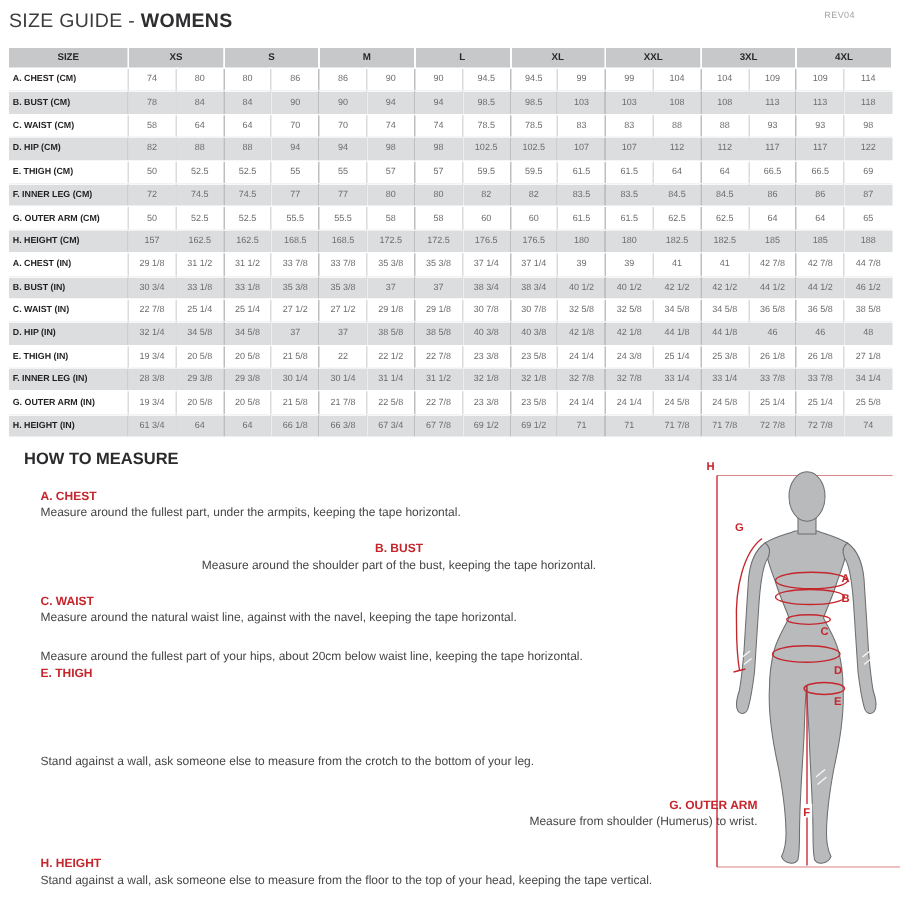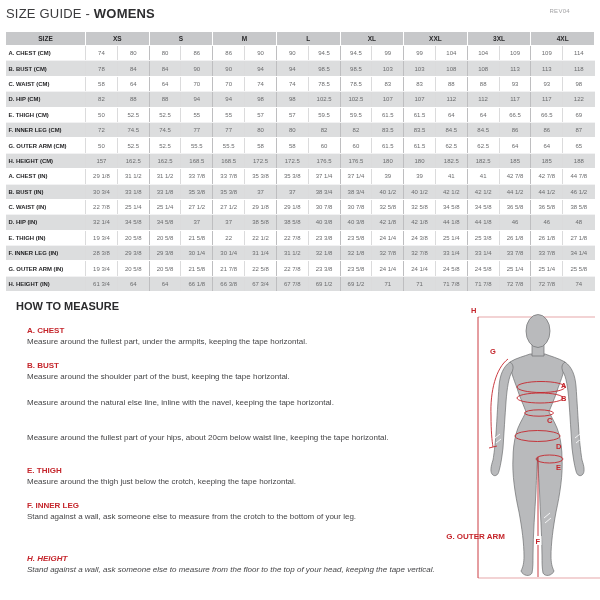--- a/index.html
+++ b/index.html
@@ -392,42 +392,42 @@
         </tr>
       </tbody>
   </table>
 
   <div class="htm-title">HOW TO MEASURE</div>
   <div id="measure-list">
       <div class="measure-item" style="top: 326px;">
         <h3>A. CHEST</h3>
         <p>Measure around the fullest part, under the armpits, keeping the tape horizontal.</p>
       </div>
-      <div class="measure-item" style="top: 361px;">
+      <div class="measure-item" style="top: 361px; text-align: center;">
         <h3>B. BUST</h3>
         <p>Measure around the shoulder part of the bust, keeping the tape horizontal.</p>
       </div>
       <div class="measure-item" style="top: 396px;">
-        <p>Measure around the natural else line, inline with the navel, keeping the tape horizontal.</p>
+        <h3>C. WAIST</h3>
+        <p>Measure around the natural waist line, against with the navel, keeping the tape horizontal.</p>
       </div>
       <div class="measure-item" style="top: 431px;">
         <p>Measure around the fullest part of your hips, about 20cm below waist line, keeping the tape horizontal.</p>
       </div>
-      <div class="measure-item" style="top: 466px;">
+      <div class="measure-item" style="top: 444px;">
         <h3>E. THIGH</h3>
-        <p>Measure around the thigh just below the crotch, keeping the tape horizontal.</p>
       </div>
       <div class="measure-item" style="top: 501px;">
-        <h3>F. INNER LEG</h3>
         <p>Stand against a wall, ask someone else to measure from the crotch to the bottom of your leg.</p>
       </div>
       <div class="measure-item" style="top: 532px; text-align: right;">
         <h3>G. OUTER ARM</h3>
-      </div>
-      <div class="measure-item" style="top: 554px; font-style: italic;">
+        <p>Measure from shoulder (Humerus) to wrist.</p>
+      </div>
+      <div class="measure-item" style="top: 571px;">
         <h3>H. HEIGHT</h3>
         <p>Stand against a wall, ask someone else to measure from the floor to the top of your head, keeping the tape vertical.</p>
       </div>
     </div>
 
   <svg id="diagram" width="134" height="304" viewBox="0 0 134 304">
 
     <g>
       <line x1="12" y1="21" x2="129" y2="21" stroke="#db8285" stroke-width="0.7"></line>
       <line x1="12" y1="282" x2="134" y2="282" stroke="#db8285" stroke-width="0.7"></line>

